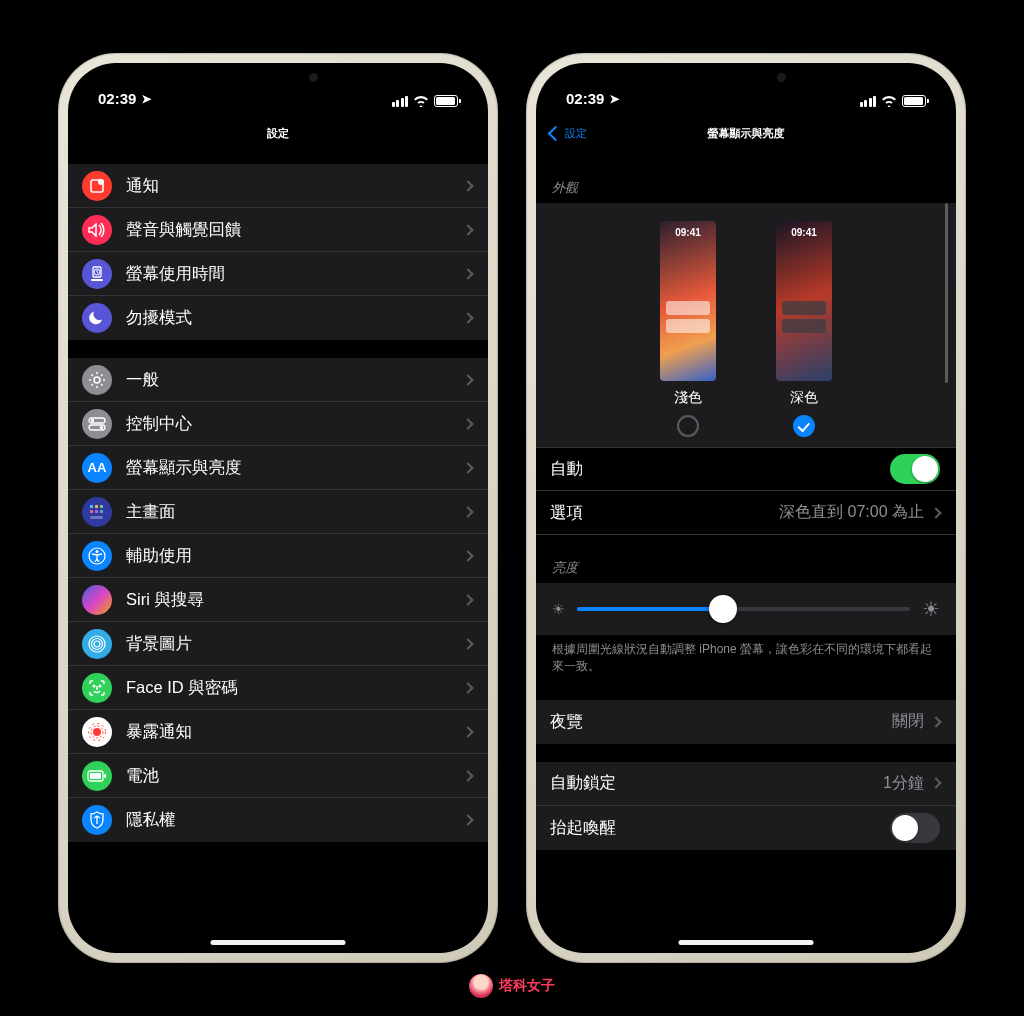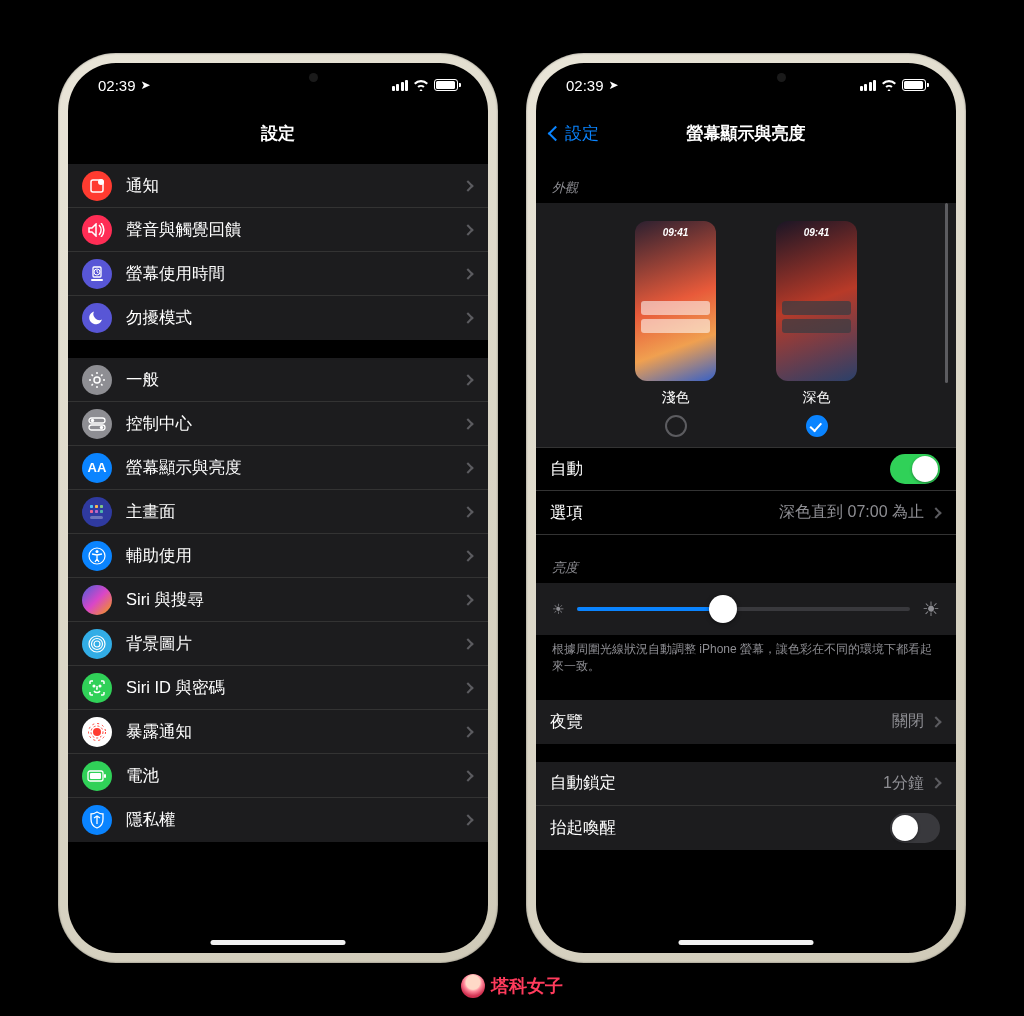--- a/index.html
+++ b/index.html
@@ -18,35 +18,35 @@
   overflow: hidden; position: relative;
   display: flex; flex-direction: column;
 }
 .notch {
   position: absolute; top: 0; left: 50%; transform: translateX(-50%);
   width: 190px; height: 30px; background: #000;
   border-bottom-left-radius: 18px; border-bottom-right-radius: 18px; z-index: 50;
 }
 .notch::after{content:"";position:absolute;right:55px;top:10px;width:9px;height:9px;border-radius:50%;background:#1a1a1a;}
 .status-bar {
-  height: 48px; display: flex; justify-content: space-between; 
-  padding: 0 30px 4px; color: #fff; font-size: 15px; font-weight: 400;
+  height: 48px; display: flex; justify-content: space-between; align-items: flex-end;
+  padding: 0 30px 4px; color: #fff; font-size: 15px; font-weight: 700;
 }
 .status-left { display: flex; align-items: center; gap: 5px; }
 .status-right { display: flex; align-items: center; gap: 5px; }
 .loc-icon { font-size: 12px; }
 .signal { display:flex; gap:1.5px; align-items:flex-end;}
 .signal span{ width:3px; background:#fff; border-radius:1px;}
 .signal span:nth-child(1){height:5px}.signal span:nth-child(2){height:7px}.signal span:nth-child(3){height:9px}.signal span:nth-child(4){height:11px}
 .wifi { width:16px; height:12px; }
 .battery { width:24px; height:12px; border:1.5px solid #fff; border-radius:3px; position:relative;}
 .battery::after{content:"";position:absolute;right:-3.5px;top:3px;width:2px;height:4px;background:#fff;border-radius:0 1px 1px 0;}
 .battery::before{content:"";position:absolute;left:1px;top:1px;bottom:1px;right:2px;background:#fff;border-radius:1.5px;}
 
-.navbar { height:44px; display:flex; align-items:center; justify-content:center; position:relative; color:#fff; font-size:17px; font-weight:600;}
+.navbar { height:44px; display:flex; align-items:center; justify-content:center; position:relative; color:#fff; font-size:11px; font-weight:600;}
 .navbar .back { position:absolute; left:14px; display:flex; align-items:center; color:#0a84ff; font-weight:400; gap:4px;}
 .chev-l { width:11px; height:11px; border-left:2.5px solid #0a84ff; border-bottom:2.5px solid #0a84ff; transform:rotate(45deg);}
 
 .content { flex:1; overflow:hidden; }
 .group { margin-top:18px; background:#1c1c1e; }
 .group.first { margin-top:9px; }
 .row {
   display:flex; align-items:center; min-height:44px; padding:6px 16px 6px 14px;
   border-bottom: .5px solid #333; color:#fff; font-size:16.5px;
 }
@@ -60,41 +60,41 @@
 
 .toggle { width:50px; height:30px; border-radius:15px; position:relative; }
 .toggle.on { background:#30d158; }
 .toggle.off { background:#39393d; }
 .toggle .knob{ position:absolute; width:26px; height:26px; background:#fff; border-radius:50%; top:2px; box-shadow:0 1px 3px rgba(0,0,0,.4);}
 .toggle.on .knob{ right:2px; }
 .toggle.off .knob{ left:2px; }
 
 .appearance-row { display:flex; justify-content:center; gap:60px; padding:18px 0 10px; background:#1c1c1e;}
 .appearance-opt { display:flex; flex-direction:column; align-items:center; gap:8px; color:#fff; font-size:14px;}
-.preview { width:81px; height:160px; border-radius:12px; position:relative; overflow:hidden;font-style:italic;}
+.preview { width:56px; height:160px; border-radius:4px; position:relative; overflow:hidden;}
 .preview.light { background:linear-gradient(160deg,#2c2030 0%,#e85a3a 50%,#f0a050 75%,#3560c8 100%);}
 .preview.dark  { background:linear-gradient(160deg,#1a1525 0%,#b83a28 50%,#2a406a 100%);}
 .preview .ptime{ position:absolute; top:6px; width:100%; text-align:center; color:#fff; font-size:10px; font-weight:600;}
 .preview .pnots{ position:absolute; top:80px; left:6px; right:6px; display:flex; flex-direction:column; gap:4px;}
 .preview.light .pnots div{ height:14px; background:rgba(255,255,255,.55); border-radius:3px;}
 .preview.dark  .pnots div{ height:14px; background:rgba(60,60,65,.75); border-radius:3px;}
 .radio { width:22px; height:22px; border-radius:50%; border:2px solid #5c5c60; display:flex; align-items:center; justify-content:center;}
 .radio.checked{ background:#0a84ff; border-color:#0a84ff;}
 .radio.checked::after{content:"";width:9px;height:5px;border-left:2.5px solid #fff;border-bottom:2.5px solid #fff;transform:rotate(-48deg) translateY(-1px);}
 
 .slider-row { display:flex; align-items:center; padding:14px 16px; background:#1c1c1e; gap:12px;}
 .sun-small,.sun-big{ color:#8e8e93; position:relative;}
 .sun-small{font-size:14px}.sun-big{font-size:20px}
 .slider{ flex:1; height:4px; background:#39393d; border-radius:2px; position:relative;}
 .slider-fill{ position:absolute; left:0; top:0; bottom:0; background:#0a84ff; border-radius:2px;}
 .slider-knob{ position:absolute; width:28px; height:28px; background:#fff; border-radius:50%; top:-12px; transform:translateX(-50%); box-shadow:0 1px 4px rgba(0,0,0,.5);}
 
 .home-indicator{ position:absolute; bottom:8px; left:50%; transform:translateX(-50%); width:135px; height:5px; background:#fff; border-radius:3px; opacity:.95;}
 
-.watermark{ position:absolute; bottom:18px; left:50%; transform:translateX(-50%); display:flex; align-items:center; gap:6px; color:#ff3b5c; font-size:18px; font-weight:600; z-index:100;}
+.watermark{ position:absolute; bottom:18px; left:50%; transform:translateX(-50%); display:flex; align-items:center; gap:6px; color:#ff3b5c; font-size:14px; font-weight:600; z-index:100;}
 .watermark .doll{ width:24px; height:24px; border-radius:50%; background:radial-gradient(circle at 50% 35%,#ffd9c7 35%,#ff8a9c 45%,#d03050 70%); position:relative;}
 .scrollbar-right{ position:absolute; right:8px; top:140px; width:3px; height:180px; background:#5c5c60; border-radius:2px;}
 
 
 .ic-notif{background:#ff3b30}.ic-sound{background:#ff2d55}.ic-dnd{background:#5856d6}.ic-screentime{background:#5856d6}
 .ic-general{background:#8e8e93}.ic-control{background:#8e8e93}.ic-display{background:#0a84ff}.ic-home{background:#2f3aa0}
 .ic-access{background:#0a84ff}.ic-wallpaper{background:#32ade6}.ic-siri{background:linear-gradient(135deg,#4a5ed8,#d946c8,#f59e0b)}
 .ic-faceid{background:#30d158}.ic-sos{background:#ff3b30;font-size:10px;font-weight:700}.ic-exposure{background:#fff;color:#ff3b30}
 .ic-battery{background:#30d158}.ic-privacy{background:#0a84ff}
 </style>
@@ -239,21 +239,21 @@
           </div>
         <div class="row">
             <div class="app-icon ic-faceid">
               <svg width="18" height="18" viewBox="0 0 18 18" fill="none" stroke="#fff" stroke-width="1.5">
                 <path d="M2 5V3a1 1 0 011-1h2M13 2h2a1 1 0 011 1v2M16 13v2a1 1 0 01-1 1h-2M5 16H3a1 1 0 01-1-1v-2"></path>
                 <circle cx="6" cy="7" r=".8" fill="#fff"></circle>
                 <circle cx="12" cy="7" r=".8" fill="#fff"></circle>
                 <path d="M9 7v3h-1M6 12s1 1.5 3 1.5 3-1.5 3-1.5"></path>
               </svg>
             </div>
-            <span class="label">Siri ID 與密碼</span>
+            <span class="label">Face ID 與密碼</span>
             <span class="chev"></span>
           </div>
         <div class="row">
             <div class="app-icon ic-exposure">
               <svg width="20" height="20" viewBox="0 0 20 20">
                 <circle cx="10" cy="10" r="4" fill="#ff3b30"></circle>
                 <g stroke="#ff3b30" stroke-width="1" fill="none">
                   <circle cx="10" cy="10" r="6" stroke-dasharray="2 2"></circle>
                   <circle cx="10" cy="10" r="8.5" stroke-dasharray="2 3"></circle>
                 </g>

